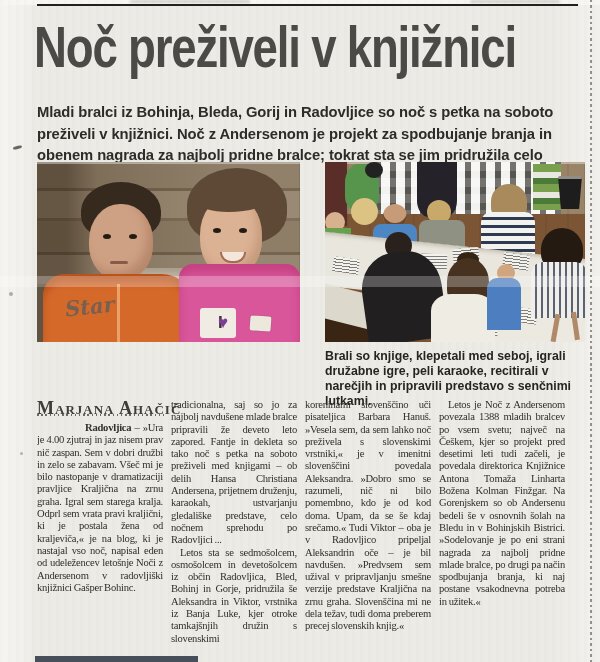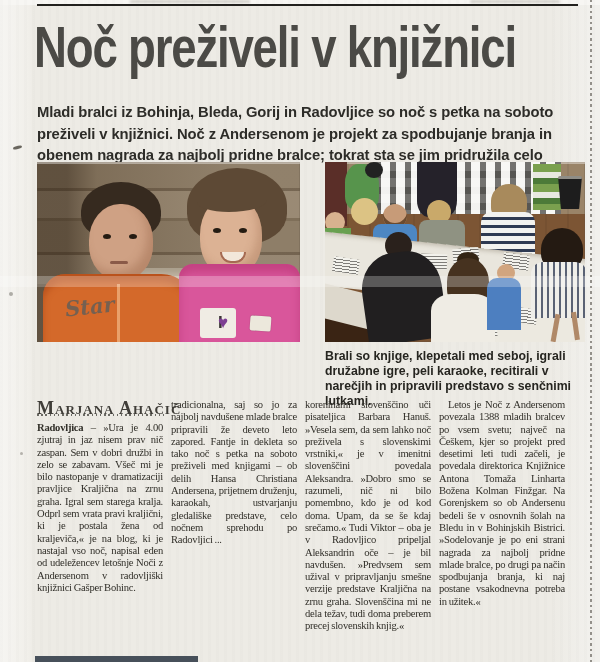--- a/index.html
+++ b/index.html
@@ -111,21 +111,21 @@
   .cols{
     position:absolute;left:37px;top:399px;width:528px;height:258px;
     display:grid;grid-template-columns:repeat(4,1fr);column-gap:8px;
     font-family:"Liberation Serif", serif;font-size:10.6px;line-height:12.3px;
     letter-spacing:-.25px;word-spacing:-.5px;
     color:#312f29;text-align:justify;overflow:hidden;
   }
   .cols p{margin:0;}
   .cols p.indent{text-indent:9px;}
   .col1-pad{padding-top:23px;}
-  .bold-lede{font-weight:700;}
+  .bold-lede{font-weight:700;margin-left:48px;}
   
   .perforation{position:absolute;right:8px;top:0;width:2.5px;height:662px;background:repeating-linear-gradient(180deg,#93908a 0 2.5px,transparent 2.5px 5.5px);}
   .bottom-bar{position:absolute;left:35px;top:656px;width:163px;height:6px;background:#47505a;}
   .speck{position:absolute;background:#6a675f;border-radius:50%;}
 </style>
 </head>
 <body>
 
 <div class="page">
   <div class="top-strip"></div>
@@ -208,20 +208,21 @@
 
   <p class="byline">Marjana Ahačič</p>
   <div class="byline-rule"></div>
 
   <div class="cols">
     <div class="col1-pad">
       <p><span class="bold-lede">Radovljica</span><span> – »Ura je 4.00 zjutraj in jaz nisem prav nič zaspan. Sem v dobri družbi in zelo se zabavam. Všeč mi je bilo nastopanje v dramatizaciji pravljice Kraljična na zrnu graha. Igral sem starega kralja. Odprl sem vrata pravi kraljični, ki je postala žena od kraljeviča,« je na blog, ki je nastajal vso noč, napisal eden od udeležencev letošnje Noči z Andersenom v radovljiški knjižnici Gašper Bohinc.</span></p>
     </div>
     <div>
       <p>tradicionalna, saj so jo za najbolj navdušene mlade bralce pripravili že deveto leto zapored. Fantje in dekleta so tako noč s petka na soboto preživeli med knjigami – ob delih Hansa Christiana Andersena, prijetnem druženju, karaokah, ustvarjanju gledališke predstave, celo nočnem sprehodu po Radovljici ...</p>
+      <p class="indent">Letos sta se sedmošolcem, osmošolcem in devetošolcem iz občin Radovljica, Bled, Bohinj in Gorje, pridružila še Aleksandra in Viktor, vrstnika iz Banja Luke, kjer otroke tamkajšnjih družin s slovenskimi</p>
     </div>
     <div>
       <p>koreninami slovenščino uči pisateljica Barbara Hanuš. »Vesela sem, da sem lahko noč preživela s slovenskimi vrstniki,« je v imenitni slovenščini povedala Aleksandra. »Dobro smo se razumeli, nič ni bilo pomembno, kdo je od kod doma. Upam, da se še kdaj srečamo.« Tudi Viktor – oba je v Radovljico pripeljal Aleksandrin oče – je bil navdušen. »Predvsem sem užival v pripravljanju smešne verzije predstave Kraljična na zrnu graha. Slovenščina mi ne dela težav, tudi doma preberem precej slovenskih knjig.«</p>
     </div>
     <div>
       <p class="indent">Letos je Noč z Andersenom povezala 1388 mladih bralcev po vsem svetu; največ na Češkem, kjer so projekt pred desetimi leti tudi začeli, je povedala direktorica Knjižnice Antona Tomaža Linharta Božena Kolman Finžgar. Na Gorenjskem so ob Andersenu bedeli še v osnovnih šolah na Bledu in v Bohinjskih Bistrici. »Sodelovanje je po eni strani nagrada za najbolj pridne mlade bralce, po drugi pa način spodbujanja branja, ki naj postane vsakodnevna potreba in užitek.«</p>
     </div>
   </div>
 
   <div class="bottom-bar"></div>

